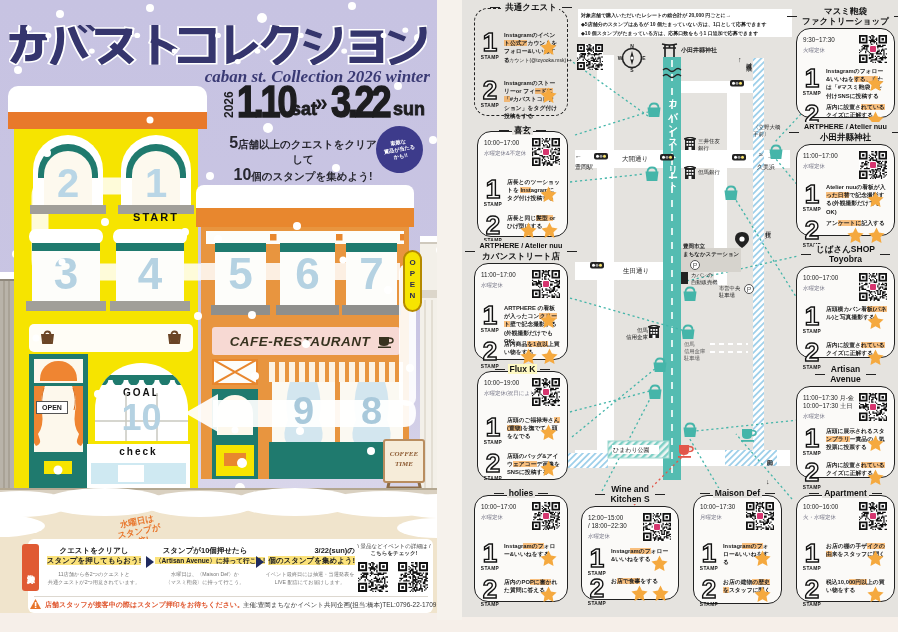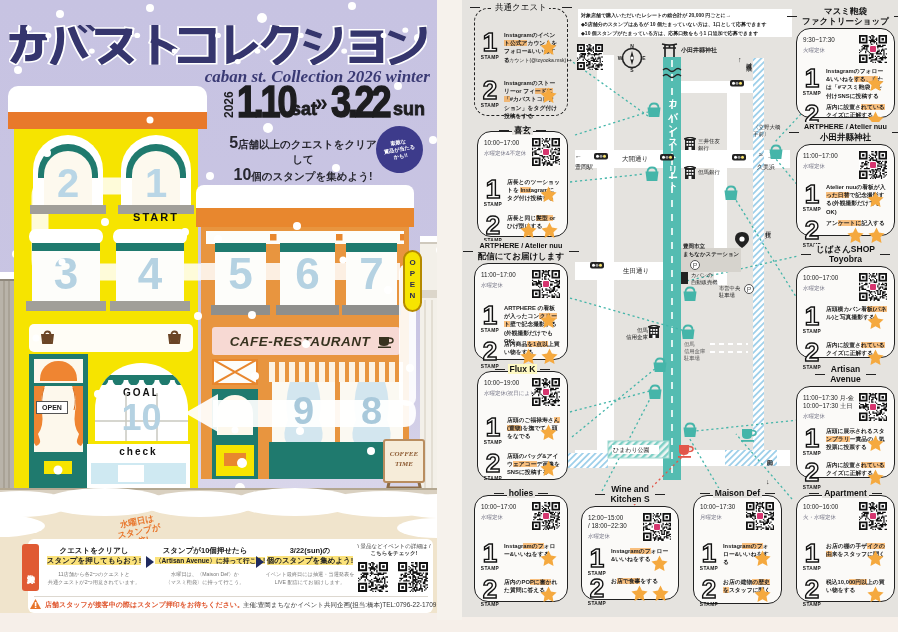--- a/index.html
+++ b/index.html
@@ -344,21 +344,21 @@
 <div class="ab" style="left:28px;top:539px;width:405px;height:74px;background:#fff;border-radius:6px"></div>
 
 <div class="ab" style="left:22px;top:544px;width:17px;height:47px;background:#e05a33;border-radius:3px;color:#fff;font-size:8px;font-weight:bold;writing-mode:vertical-rl;text-align:center;line-height:17px">参加方法</div>
 
 <div class="ab" style="left:44px;top:546px;width:100px;text-align:center;font-size:7.5px;font-weight:bold;color:#222;line-height:10px">クエストをクリアし<br><span style="background:#fbe27a;white-space:nowrap;font-size:7.5px">スタンプを押してもらおう!</span></div>
       <div class="ab" style="left:44px;top:571px;width:100px;text-align:center;font-size:5.2px;color:#777;line-height:7.5px">11店舗から各2つのクエストと<br>共通クエストが2つ用意されています。</div>
 
 <div class="ab" style="left:155px;top:546px;width:100px;text-align:center;font-size:7.5px;font-weight:bold;color:#222;line-height:10px">スタンプが10個押せたら<br><span style="background:#fbe27a;white-space:nowrap;font-size:6.6px">〈Artisan Avenue〉に持って行こう!</span></div>
       <div class="ab" style="left:155px;top:571px;width:100px;text-align:center;font-size:5.2px;color:#777;line-height:7.5px">水曜日は、〈Maison Def〉か<br>〈マスミ鞄袋〉に持って行こう。</div>
 
-<div class="ab" style="left:265px;top:546px;width:90px;text-align:center;font-size:7.5px;font-weight:bold;color:#222;line-height:10px">3/22(sun)の<br><span style="background:#fbe27a;white-space:nowrap;font-size:7.5px">個のスタンプを集めよう!</span></div>
+<div class="ab" style="left:265px;top:546px;width:90px;text-align:right;font-size:7.5px;font-weight:bold;color:#222;line-height:10px">3/22(sun)の<br><span style="background:#fbe27a;white-space:nowrap;font-size:7.5px">個のスタンプを集めよう!</span></div>
       <div class="ab" style="left:265px;top:571px;width:90px;text-align:center;font-size:5.2px;color:#777;line-height:7.5px">イベント最終日には抽選・当選発表を<br>LIVE 配信にてお届けします。</div>
 
 <div class="ab" style="left:146px;top:556px;width:0;height:0;border-left:8px solid #1f2a5e;border-top:6px solid transparent;border-bottom:6px solid transparent"></div>
       <div class="ab" style="left:256px;top:556px;width:0;height:0;border-left:8px solid #1f2a5e;border-top:6px solid transparent;border-bottom:6px solid transparent"></div>
 
 <div class="ab" style="left:352px;top:543px;width:84px;text-align:center;font-size:5.5px;color:#333;line-height:7px">\&nbsp;景品などイベントの詳細は&nbsp;/<br><b>こちらをチェック!</b></div>
       <div class="ab" style="left:358px;top:562px"><svg width="30" height="30" viewBox="0 0 23 23">
           <use href="#qr1"></use>
         </svg></div>
       <div class="ab" style="left:398px;top:562px"><svg width="30" height="30" viewBox="0 0 23 23">
@@ -608,21 +608,21 @@
         <rect x="0" y="13" width="13" height="1.8" fill="#45b5a9"></rect>
       </svg>
 
 <svg class="ab" style="left:216px;top:443px" width="16" height="15" viewBox="0 0 16 15">
         <path d="M1,2 H11 V8 Q11,12 6,12 Q1,12 1,8 Z" fill="#e2574b"></path>
         <path d="M11,3.5 Q15,3.5 15,6 Q15,8.5 11,8.5" fill="none" stroke="#e2574b" stroke-width="1.5"></path>
         <rect x="0" y="13" width="13" height="1.8" fill="#e2574b"></rect>
       </svg>
 
 <div class="ab" style="left:12px;top:8px;width:94px;height:108px;border:1.6px dashed #222;border-radius:14px;background:transparent"></div>
-      <div class="ab" style="left:8px;top:2px;width:102px;display:flex;align-items:center;justify-content:space-between;font-size:8.5px;font-weight:normal;color:#111;text-align:center">
+      <div class="ab" style="left:8px;top:2px;width:102px;display:flex;align-items:center;justify-content:flex-end;font-size:8.5px;font-weight:bold;color:#111;text-align:center">
         <span style="flex:0 0 10px;border-top:1.4px solid #222;margin-right:3px"></span>
         <span style="background:#e5e3df;padding:0 2px">
           <div style="line-height:10px;white-space:nowrap;font-size:8.5px">共通クエスト</div>
         </span>
         <span style="flex:0 0 10px;border-top:1.4px solid #222;margin-left:3px"></span>
       </div>
       <div class="ab" style="left:17px;top:30px;width:22px;text-align:center;font-size:26px;font-weight:bold;color:#fbfaf8;-webkit-text-stroke:1.4px #111;line-height:24px">1</div>
       <div class="ab" style="left:17px;top:55px;width:22px;text-align:center;font-size:4.8px;font-weight:bold;color:#111;letter-spacing:0.4px">STAMP</div>
       <div class="ab" style="left:42px;top:31px;width:56px;font-size:5.8px;color:#222;line-height:8.2px;font-weight:bold">Instagramのイベン<span style="background:rgba(246,160,60,.65)">ト公式ア</span>カウントをフォロー&amp;いいねする</div>
       <svg class="ab" style="left:78px;top:39px" width="17" height="17" viewBox="0 0 20 20">
@@ -663,21 +663,21 @@
       </svg>
       <svg class="ab" style="left:79px;top:222px" width="17" height="17" viewBox="0 0 20 20">
         <path d="M10,0.5 L12.9,6.6 L19.5,7.5 L14.7,12.1 L15.9,18.7 L10,15.5 L4.1,18.7 L5.3,12.1 L0.5,7.5 L7.1,6.6 Z" fill="#f5a93f"></path>
       </svg>
 
 <div class="ab" style="left:12px;top:263px;width:94px;height:97px;border:1.4px solid #222;border-radius:14px;background:#fbfaf8"></div>
       <div class="ab" style="left:8px;top:241px;width:102px;display:flex;align-items:center;justify-content:center;font-size:8.5px;font-weight:bold;color:#111;text-align:center">
         <span style="flex:0 0 10px;border-top:1.4px solid #222;margin-right:3px"></span>
         <span style="background:#e5e3df;padding:0 2px">
           <div style="line-height:10px;white-space:nowrap;font-size:7.2px">ARTPHERE / Atelier nuu</div>
-          <div style="line-height:10px;white-space:nowrap;font-size:8.5px">配信にてお届けします</div>
+          <div style="line-height:10px;white-space:nowrap;font-size:8.5px">カバンストリート店</div>
         </span>
         <span style="flex:0 0 10px;border-top:1.4px solid #222;margin-left:3px"></span>
       </div>
       <div class="ab" style="left:19px;top:271px;font-size:6.3px;color:#222">11:00~17:00</div>
       <div class="ab" style="left:19px;top:282px;font-size:5.5px;color:#778">水曜定休</div>
       <div class="ab" style="left:70px;top:270px"><svg width="28" height="28" viewBox="0 0 23 23">
           <use href="#qr0"></use>
         </svg><div class="ab" style="left:10px;top:10px;width:8px;height:8px;border-radius:2px;background:#d6356f;border:1px solid #fff"></div></div>
       <div class="ab" style="left:17px;top:303px;width:22px;text-align:center;font-size:26px;font-weight:bold;color:#fbfaf8;-webkit-text-stroke:1.4px #111;line-height:24px">1</div>
       <div class="ab" style="left:17px;top:328px;width:22px;text-align:center;font-size:4.8px;font-weight:bold;color:#111;letter-spacing:0.4px">STAMP</div>

